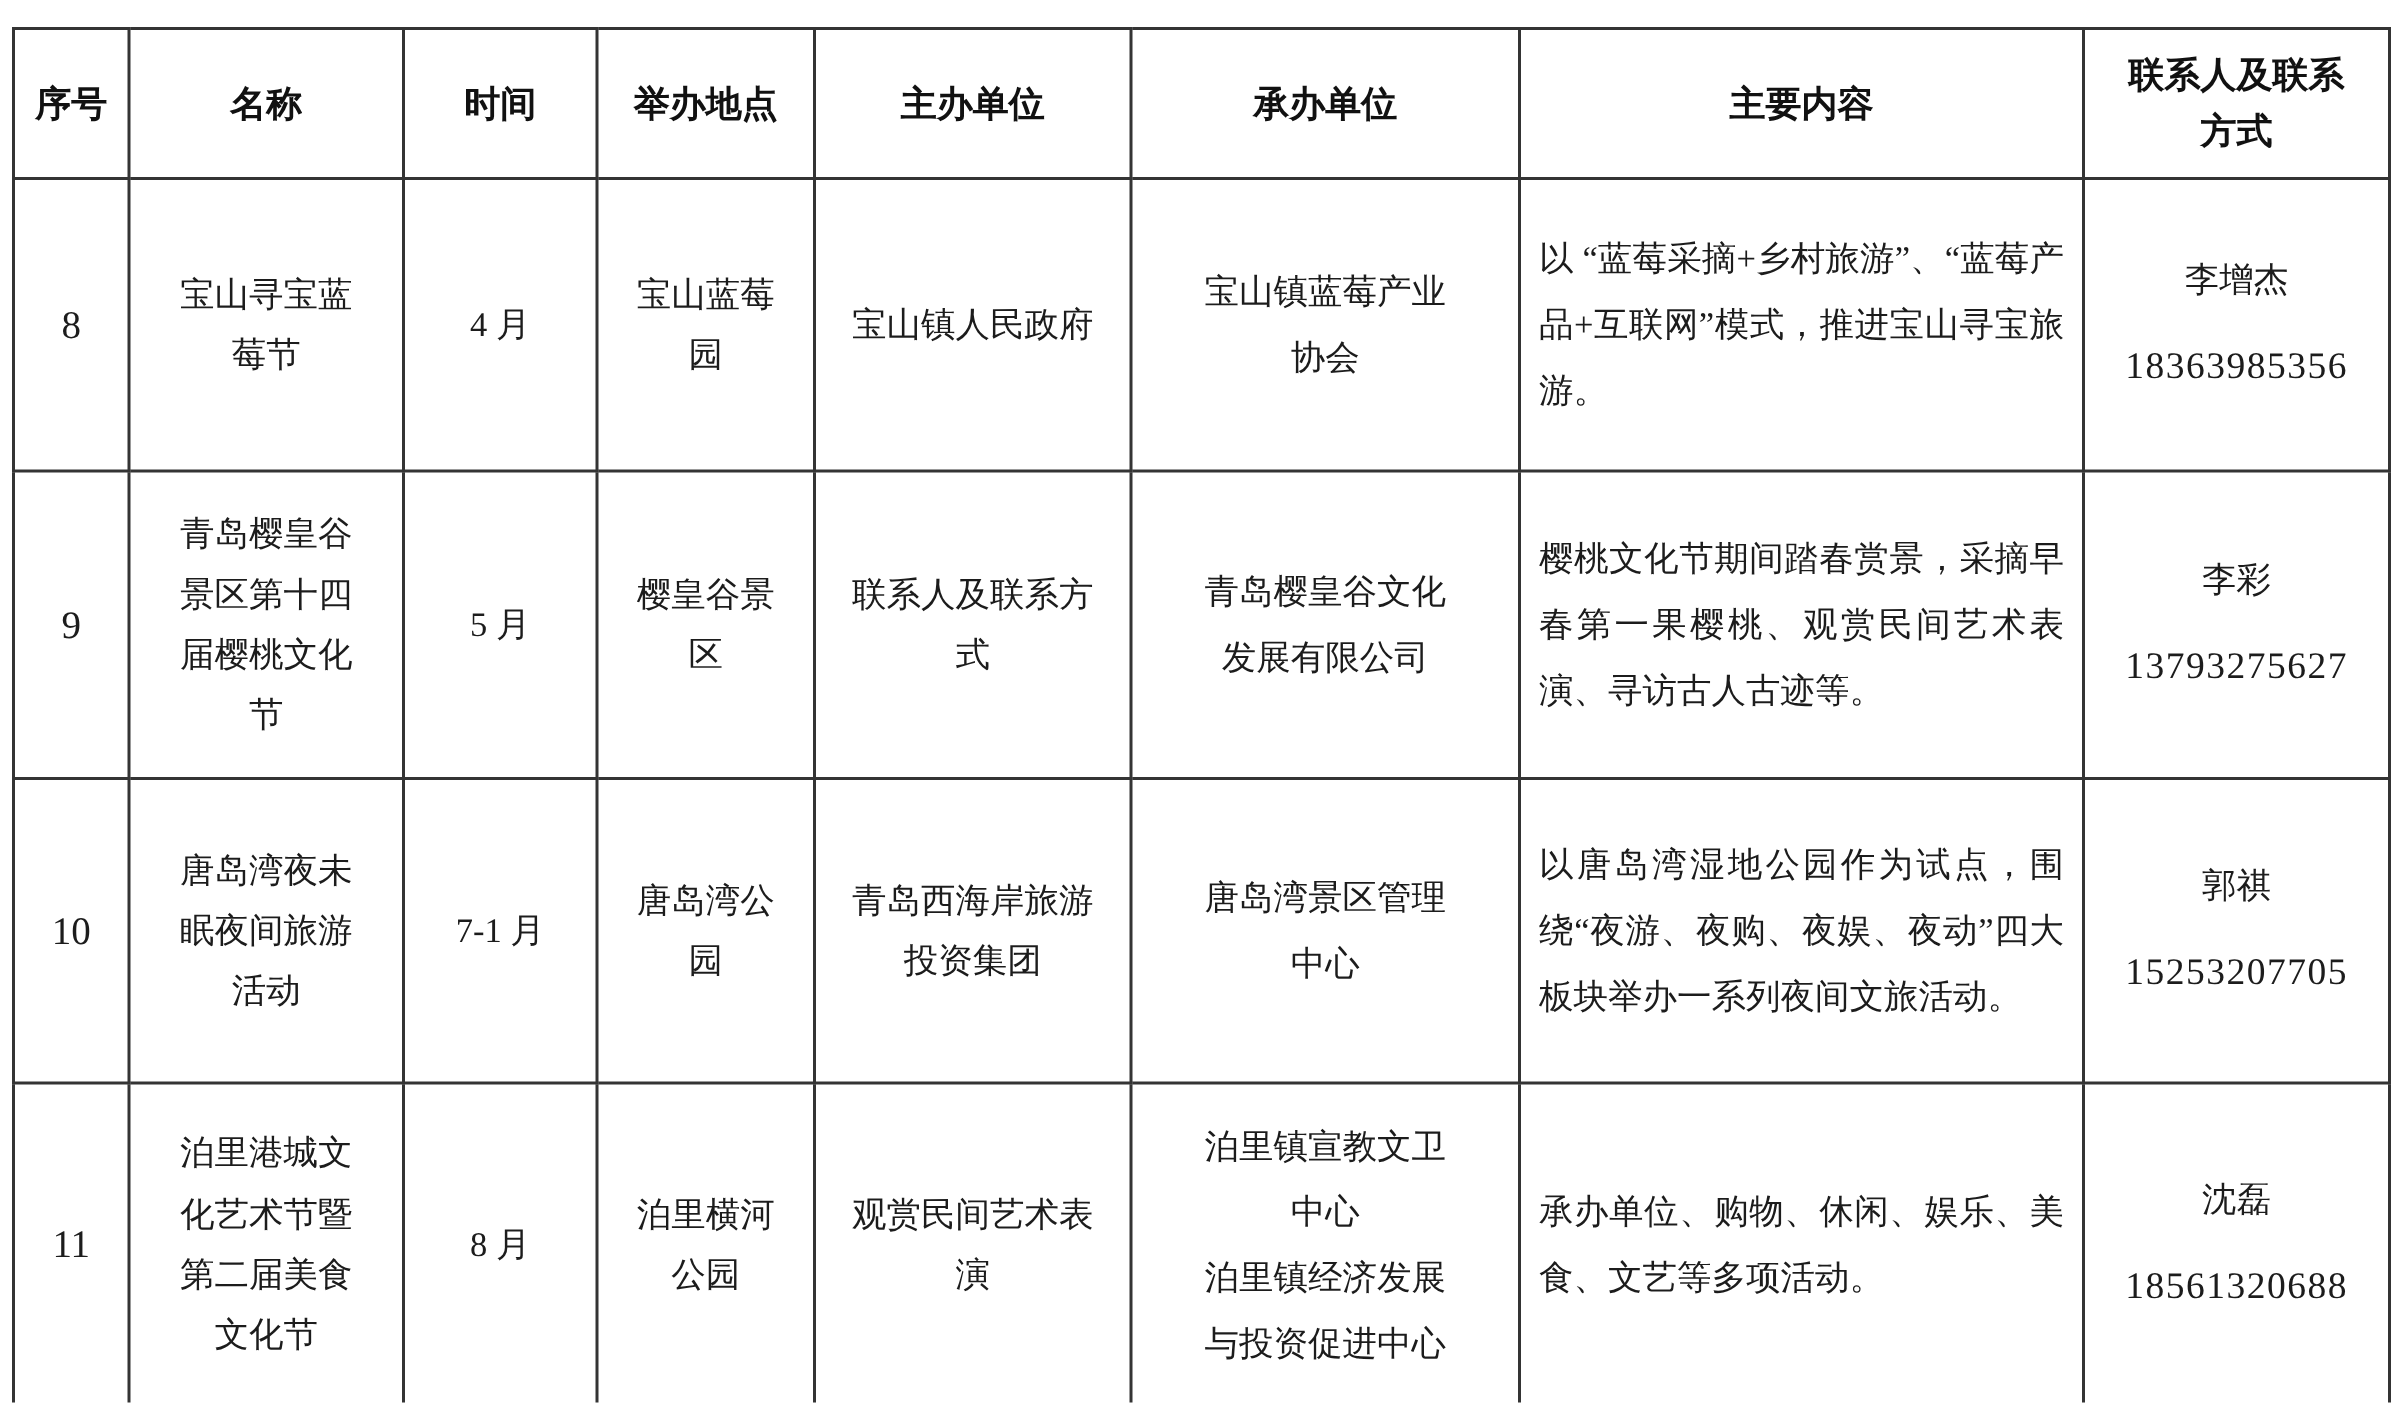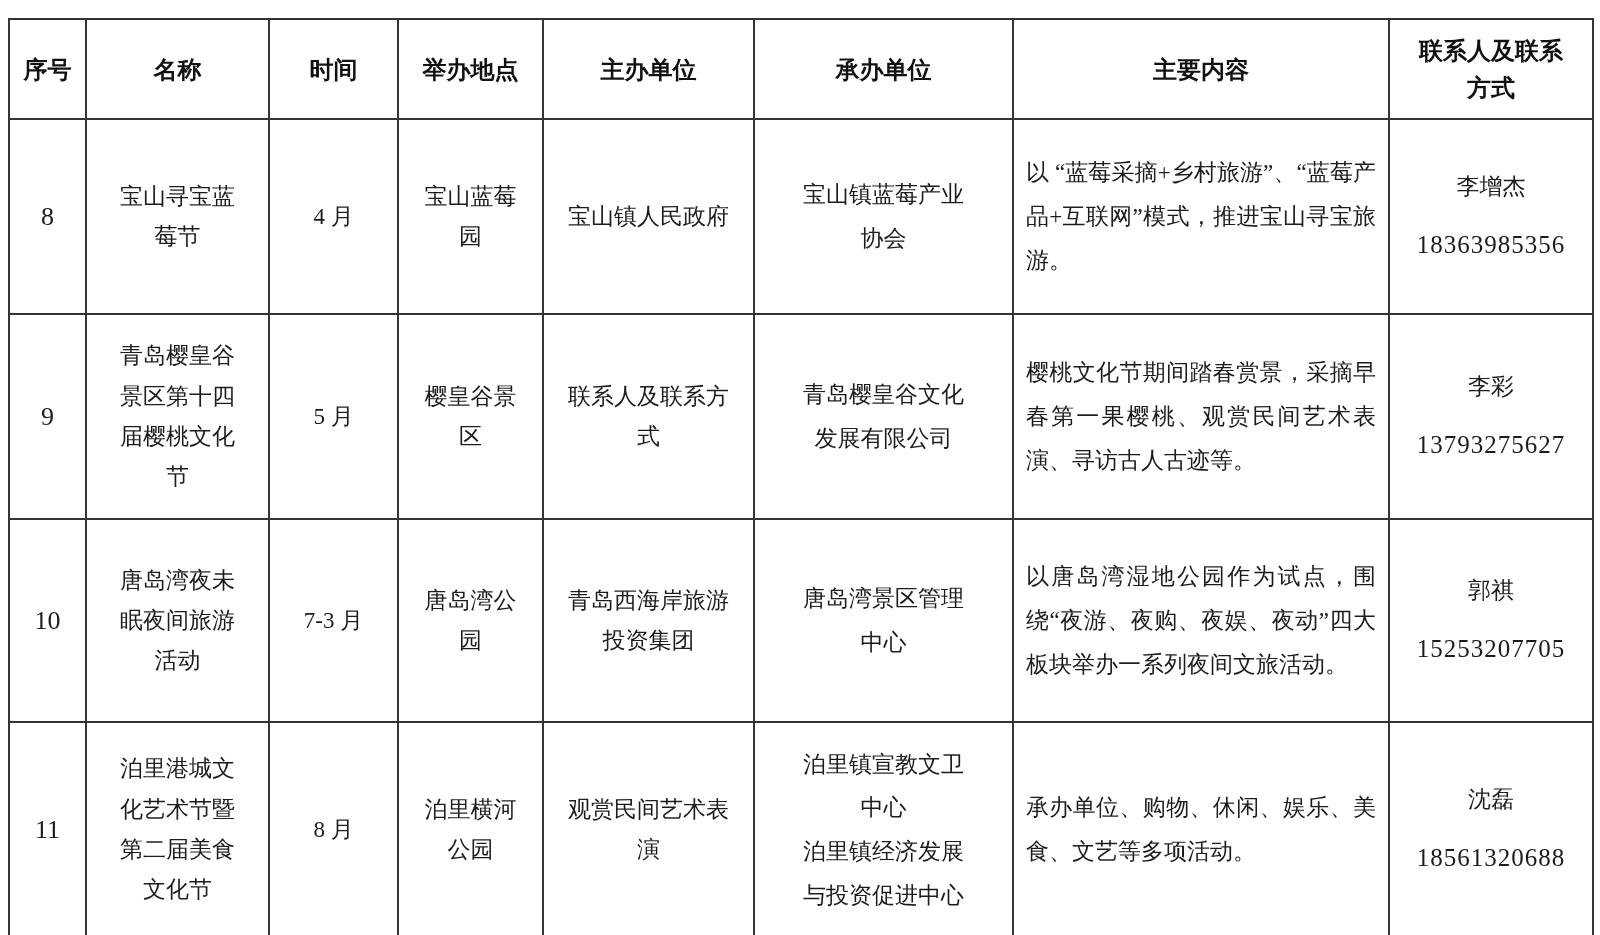--- a/index.html
+++ b/index.html
@@ -117,21 +117,21 @@
       </td>
       <td class="c-content">樱桃文化节期间踏春赏景，采摘早春第一果樱桃、观赏民间艺术表演、寻访古人古迹等。</td>
       <td class="c-contact">
         <div class="contact-name">李彩</div>
         <div class="contact-phone">13793275627</div>
       </td>
     </tr>
     <tr class="r-2">
       <td class="c-no">10</td>
       <td class="c-name">唐岛湾夜未眠夜间旅游活动</td>
-      <td class="c-time">7-3 月</td>
+      <td class="c-time">7-1 月</td>
       <td class="c-venue">唐岛湾公园</td>
       <td class="c-org">青岛西海岸旅游投资集团</td>
       <td class="c-und">
         <div class="und-item">唐岛湾景区管理中心</div>
         <div class="und-item"></div>
       </td>
       <td class="c-content">以唐岛湾湿地公园作为试点，围绕“夜游、夜购、夜娱、夜动”四大板块举办一系列夜间文旅活动。</td>
       <td class="c-contact">
         <div class="contact-name">郭祺</div>
         <div class="contact-phone">15253207705</div>

